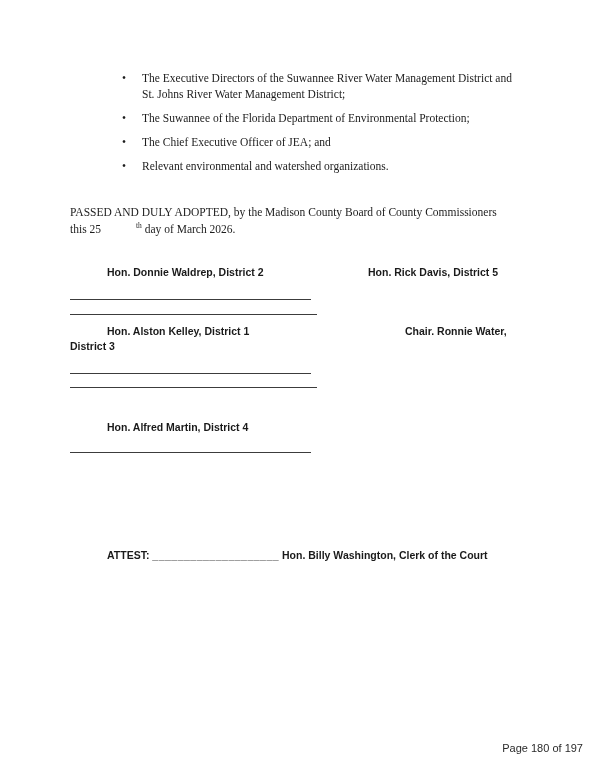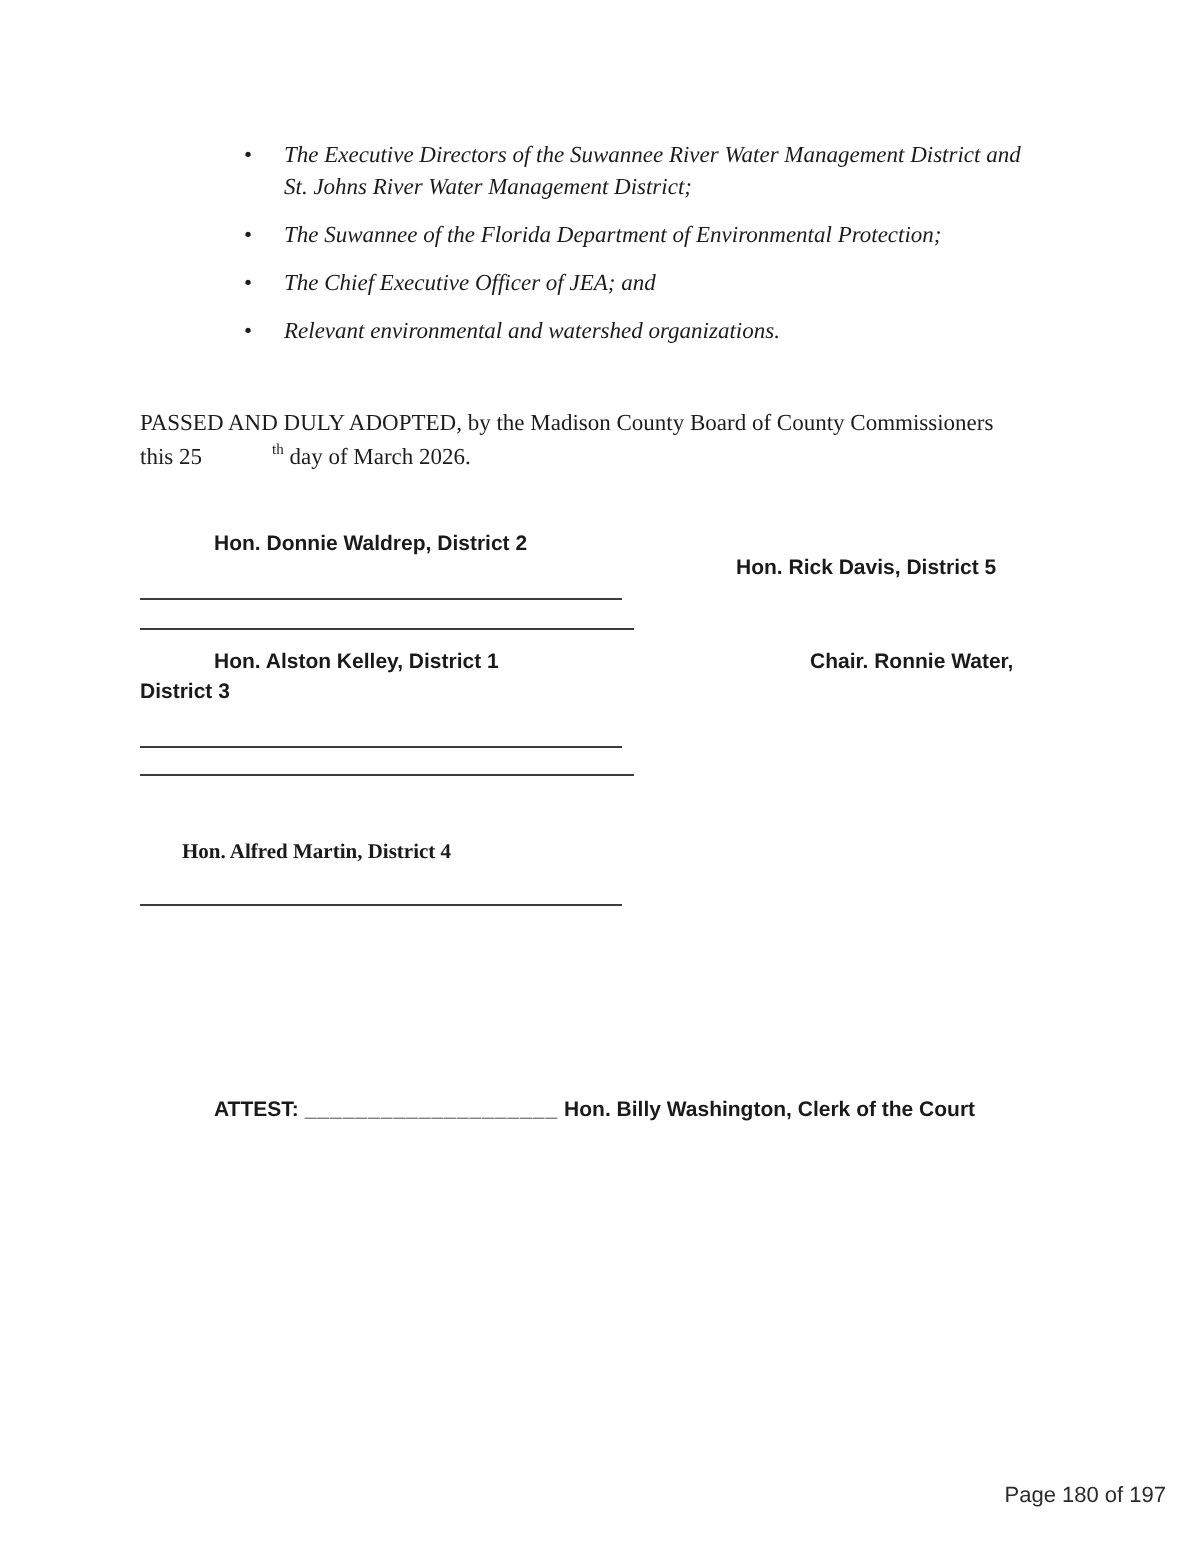--- a/index.html
+++ b/index.html
@@ -25,21 +25,20 @@
     font-size: 11.5px;
     line-height: 16px;
   }
   .bullet-marker {
     width: 20px;
     flex: 0 0 20px;
     font-size: 11.5px;
   }
   .bullet-text {
     width: 400px;
-    font-style: italic;
   }
   .b1 { top: 70px; }
   .b2 { top: 110px; }
   .b3 { top: 134px; }
   .b4 { top: 158px; }
   
   .adoption {
     position: absolute;
     left: 70px;
     top: 204px;
@@ -61,29 +60,29 @@
     white-space: nowrap;
     color: #1a1a1a;
     text-align: right;
   }
   .sig-line {
     position: absolute;
     height: 0;
     border-top: 1.5px solid #3c3c3c;
   }
   .r1-left  { left: 107px; top: 266px; }
-  .r1-right { left: 368px; top: 266px; margin-top: 12px; }
+  .r1-right { left: 368px; top: 266px; }
   .line1 { left: 70px; top: 299px; width: 241px; }
   .line2 { left: 70px; top: 314px; width: 247px; }
   .r2-left  { left: 107px; top: 325px; }
   .r2-right { left: 405px; top: 325px; }
   .r2-wrap  { left: 70px;  top: 340px; }
   .line3 { left: 70px; top: 373px; width: 241px; }
   .line4 { left: 70px; top: 387px; width: 247px; }
-  .r3-left  { left: 91px; top: 421px; font-family: Liberation Serif, serif; }
+  .r3-left  { left: 107px; top: 421px; }
   .line5 { left: 70px; top: 452px; width: 241px; }
   
   .attest {
     position: absolute;
     left: 107px;
     top: 529px;
     font-family: "Liberation Sans", sans-serif;
     font-weight: bold;
     font-size: 10.5px;
     white-space: nowrap;

